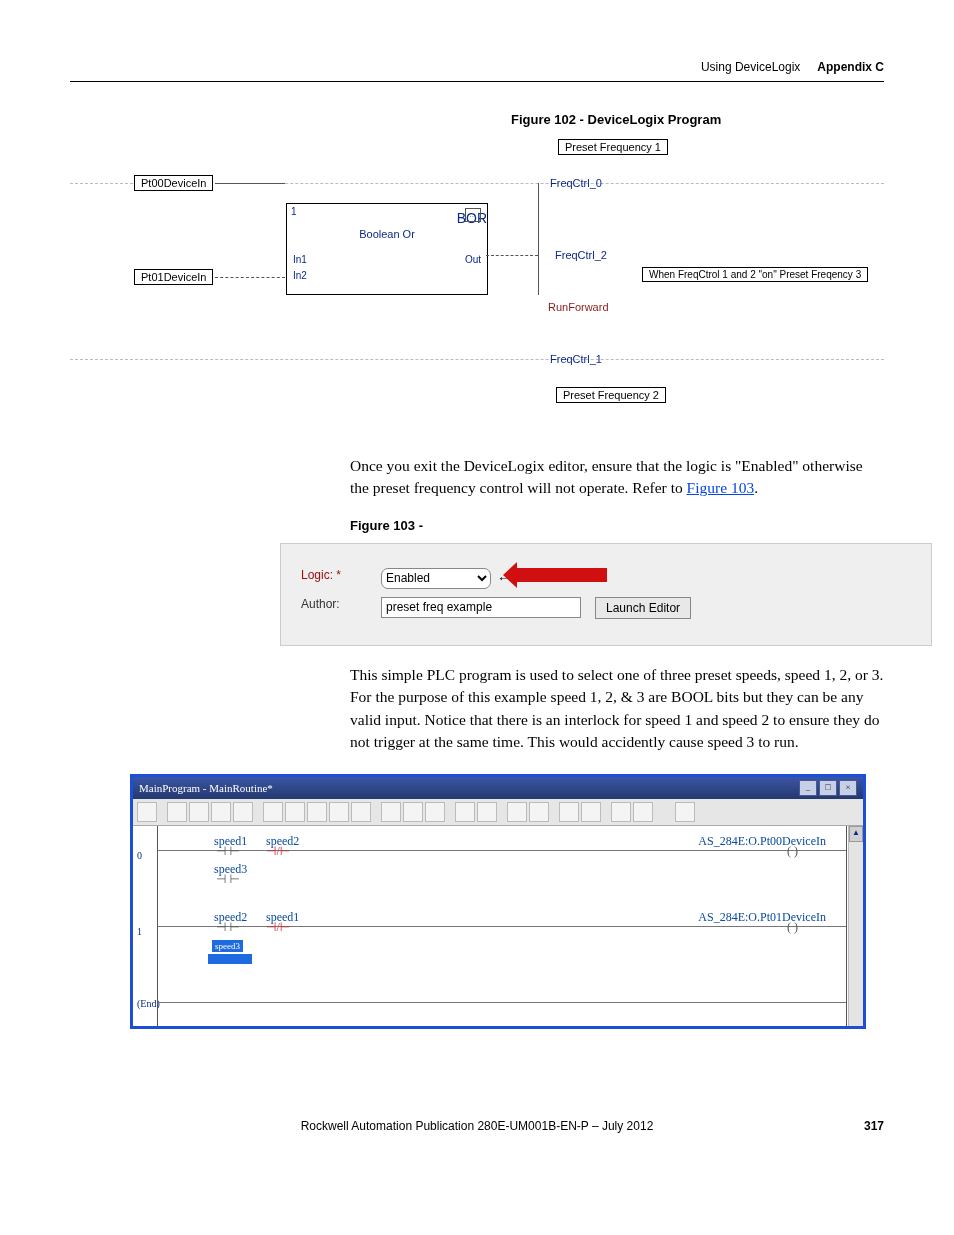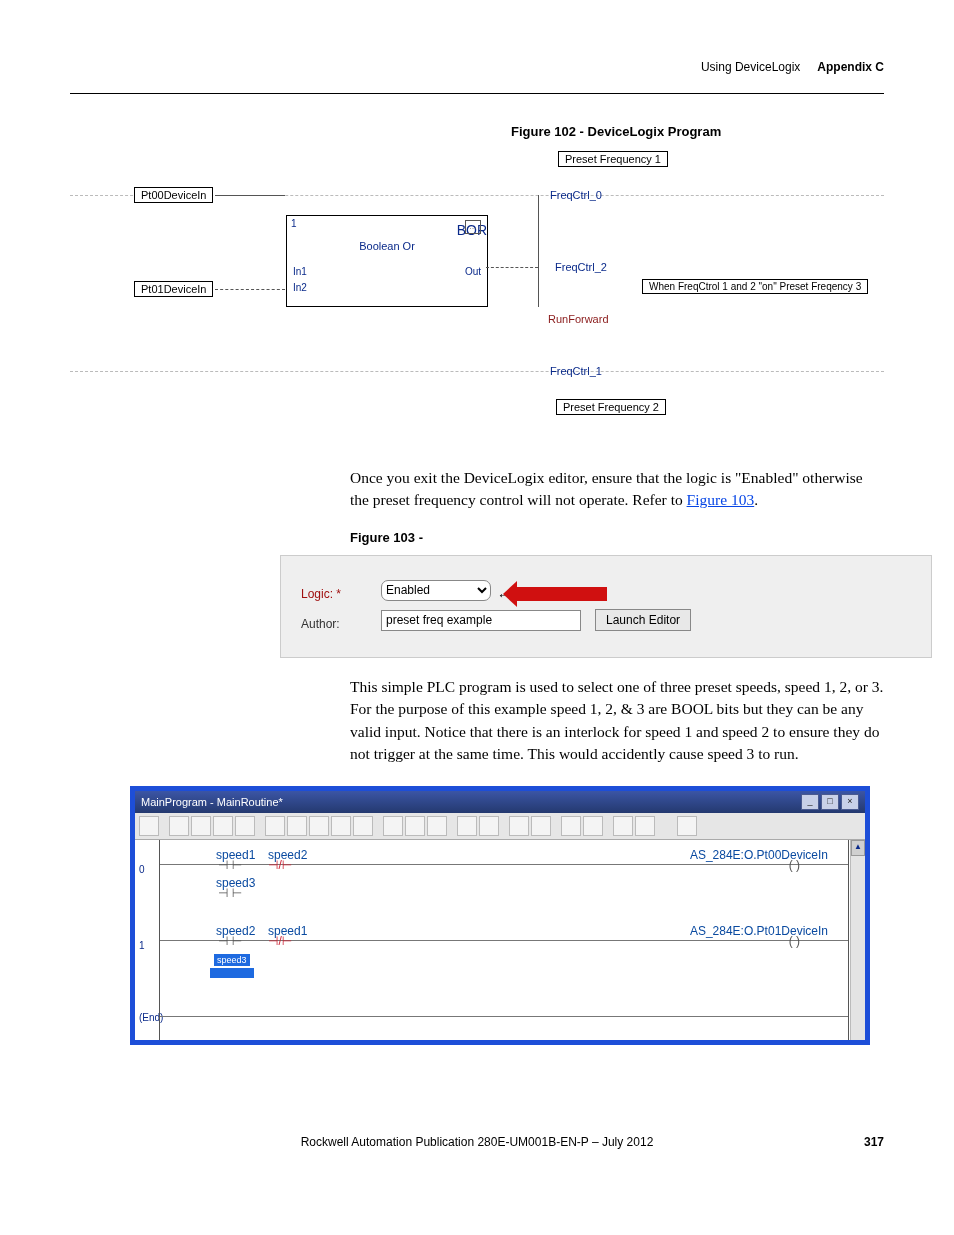--- a/index.html
+++ b/index.html
@@ -9,21 +9,21 @@
     background: #fff;
     color: #000;
     width: 954px;
   }
   .page {
     padding: 60px 70px 40px 70px;
   }
   .header-right {
     text-align: right;
     font-size: 12px;
-    margin-bottom: 18px;
+    margin-bottom: 6px;
   }
   .header-right .light {
     font-family: -apple-system, Helvetica, Arial, sans-serif;
     font-weight: 400;
   }
   .header-right .bold {
     font-family: -apple-system, Helvetica, Arial, sans-serif;
     font-weight: 700;
     margin-left: 14px;
   }
@@ -120,21 +120,21 @@
     background: #efefef;
     border: 1px solid #ccc;
     padding: 16px 20px 18px 20px;
     margin-top: 8px;
     width: 610px;
     font-family: Tahoma, Arial, sans-serif;
     font-size: 12px;
   }
   .fig103 .row {
     display: flex;
-    align-items: flex-end;
+    align-items: flex-start;
     margin: 8px 0;
   }
   .fig103 .label {
     width: 80px;
     color: #a01010;
   }
   .fig103 .label.black { color: #333; }
   .fig103 select, .fig103 input[type=text] {
     font-family: Tahoma, Arial, sans-serif;
     font-size: 12px;
@@ -172,22 +172,22 @@
     background: #e8e8e8;
     border: 1px solid #888;
     padding: 3px 10px;
     margin-left: 14px;
   }
 
   
   .ladder-window {
     margin: 20px 12px 0 60px;
     width: 730px;
-    font-family: Liberation Sans, sans-serif;
-    border: 5px solid #1d4ed8;
+    font-family: Liberation Serif, serif;
+    border: 3px solid #1d4ed8;
   }
   .ladder-titlebar {
     background: linear-gradient(#3b55a5, #24396f);
     color: #fff;
     font-size: 11px;
     padding: 3px 6px;
     display: flex;
     justify-content: space-between;
     align-items: center;
   }

